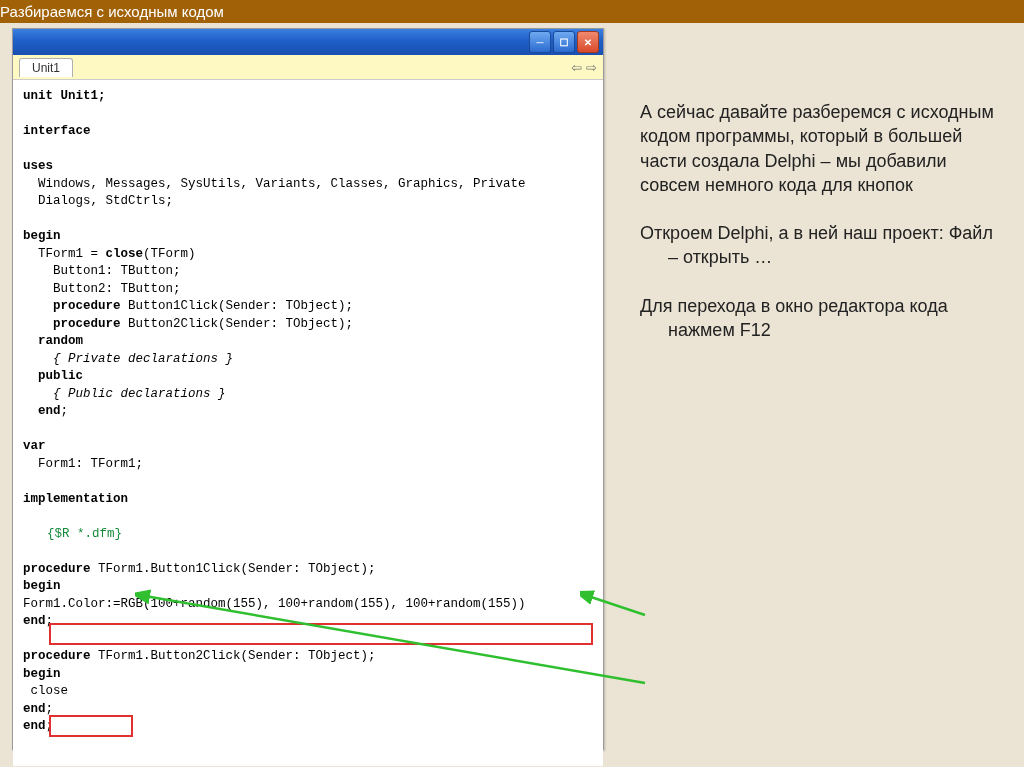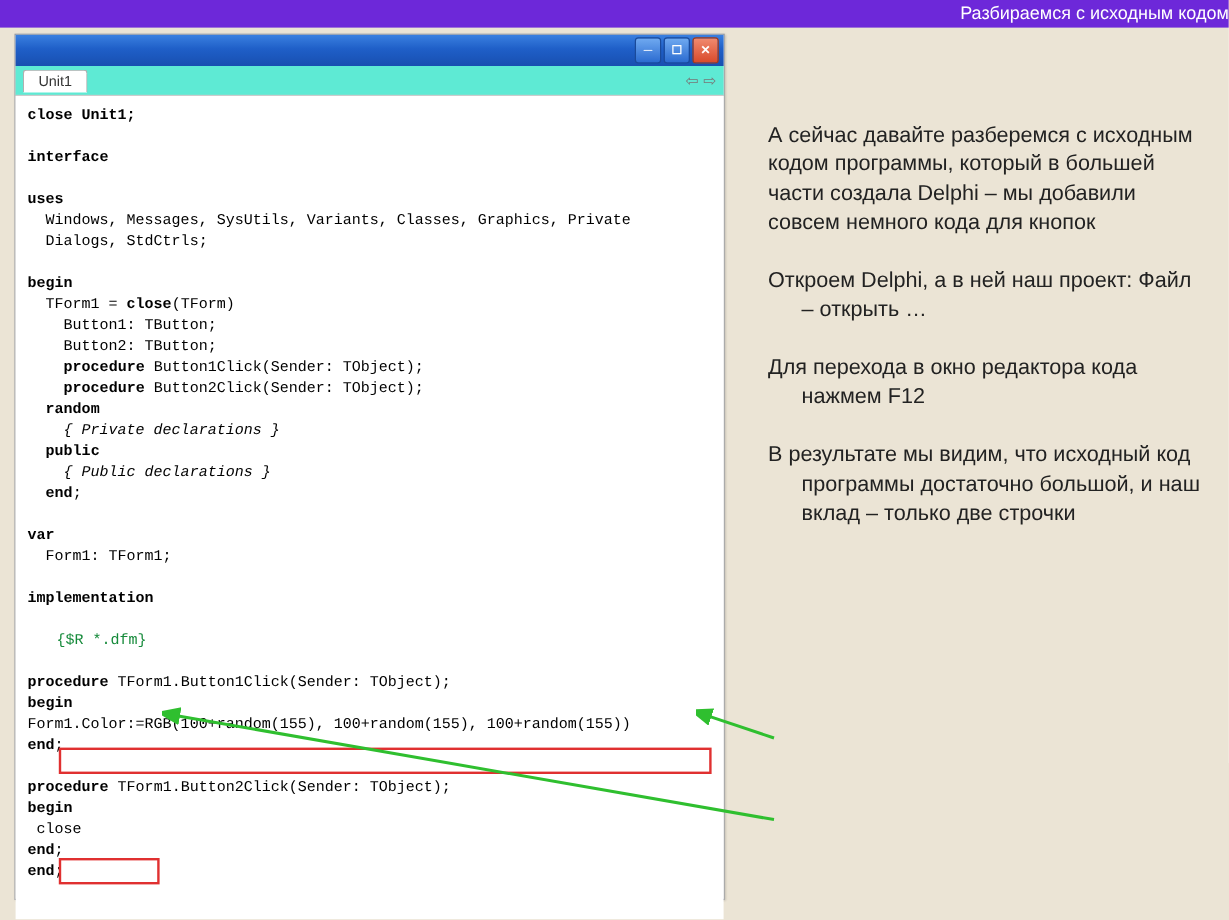--- a/index.html
+++ b/index.html
@@ -6,23 +6,23 @@
     margin: 0;
     padding: 0;
     width: 1024px;
     height: 767px;
     background: #ebe4d5;
     font-family: Arial, sans-serif;
     overflow: hidden;
     position: relative;
   }
   .slide-title {
-    background: #6d28d9;
+    background: #a16207;
     color: #fff;
-    text-align: right;
+    text-align: left;
     padding: 3px 0;
     font-size: 15px;
     width: 1024px;
   }
   .editor-window {
     position: absolute;
     left: 12px;
     top: 28px;
     width: 590px;
     height: 720px;
@@ -48,21 +48,21 @@
     justify-content: center;
     font-size: 10px;
     font-weight: bold;
     color: #fff;
   }
   .btn-min { background: linear-gradient(to bottom, #6fa9f0, #2b6bd0); border:1px solid #1a4a9a;}
   .btn-max { background: linear-gradient(to bottom, #6fa9f0, #2b6bd0); border:1px solid #1a4a9a;}
   .btn-close { background: linear-gradient(to bottom, #f08a6f, #d94a2b); border:1px solid #a33a1a;}
   .toolbar {
     height: 24px;
-    background: #5eead4;
+    background: #fef9c3;
     border-bottom: 1px solid #ccc;
     display: flex;
     align-items: center;
     padding: 0 6px;
     justify-content: space-between;
   }
   .tab {
     background: #fff;
     border: 1px solid #b0b0b0;
     border-bottom: none;
@@ -134,21 +134,21 @@
     <div class="titlebar-btn btn-max">☐</div>
     <div class="titlebar-btn btn-close">✕</div>
   </div>
   <div class="toolbar">
     <div class="tab">Unit1</div>
     <div class="nav-arrows">
       <span>⇦</span>
       <span>⇨</span>
     </div>
   </div>
-  <div class="code-area"><b>close Unit1;</b>
+  <div class="code-area"><b>unit Unit1;</b>
 <span></span>
 <b>interface</b>
 <span></span>
 <b>uses</b>
 <span>  Windows, Messages, SysUtils, Variants, Classes, Graphics, Private</span>
 <span>  Dialogs, StdCtrls;</span>
 <span></span>
 <b>begin</b>
 <span>  TForm1 = <b>close</b>(TForm)</span>
 <span>    Button1: TButton;</span>
@@ -180,21 +180,20 @@
 <span><b>end</b>;</span>
     <div class="hl1"></div>
     <div class="hl2"></div>
   </div>
 </div>
 
 <div class="right-text">
   <p style="text-indent:0">  А сейчас давайте разберемся с исходным кодом программы, который в большей части создала Delphi – мы добавили совсем немного кода для кнопок</p>
   <p style="padding-left:28px;text-indent:-28px">Откроем  Delphi, а в ней наш проект: Файл – открыть …</p>
   <p style="padding-left:28px;text-indent:-28px">Для перехода в окно редактора кода нажмем F12</p>
-  <p style="padding-left:28px;text-indent:-28px">В результате мы видим, что исходный код программы достаточно большой, и наш вклад – только две строчки</p>
 </div>
 
 <svg class="arrow" style="left:135px;top:588px;width:530px;height:110px">
   <defs>
     <marker id="ah1" markerWidth="10" markerHeight="10" refX="2" refY="3" orient="auto">
       <path d="M0,0 L0,6 L8,3 z" fill="#2fbf2f"></path>
     </marker>
   </defs>
   <line x1="510" y1="95" x2="10" y2="8" stroke="#2fbf2f" stroke-width="2.5" marker-end="url(#ah1)"></line>
 </svg>

